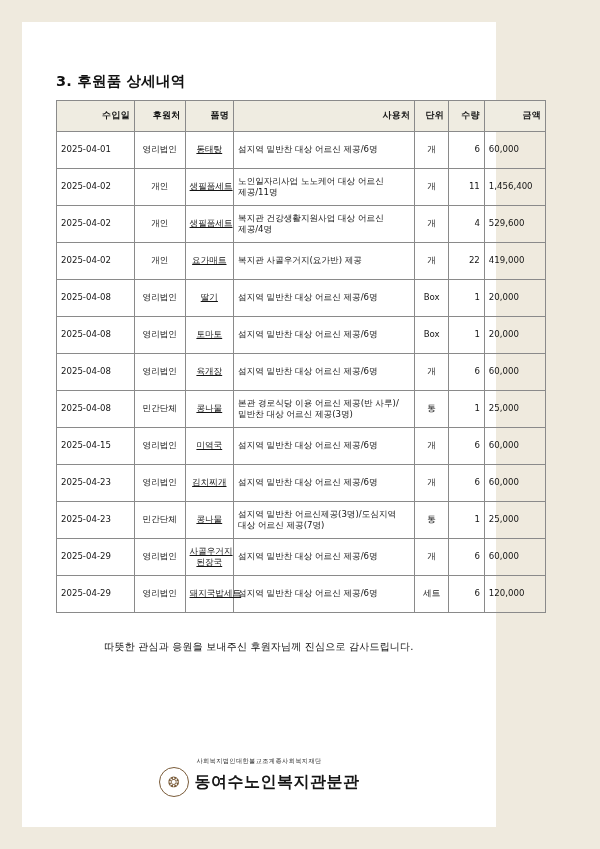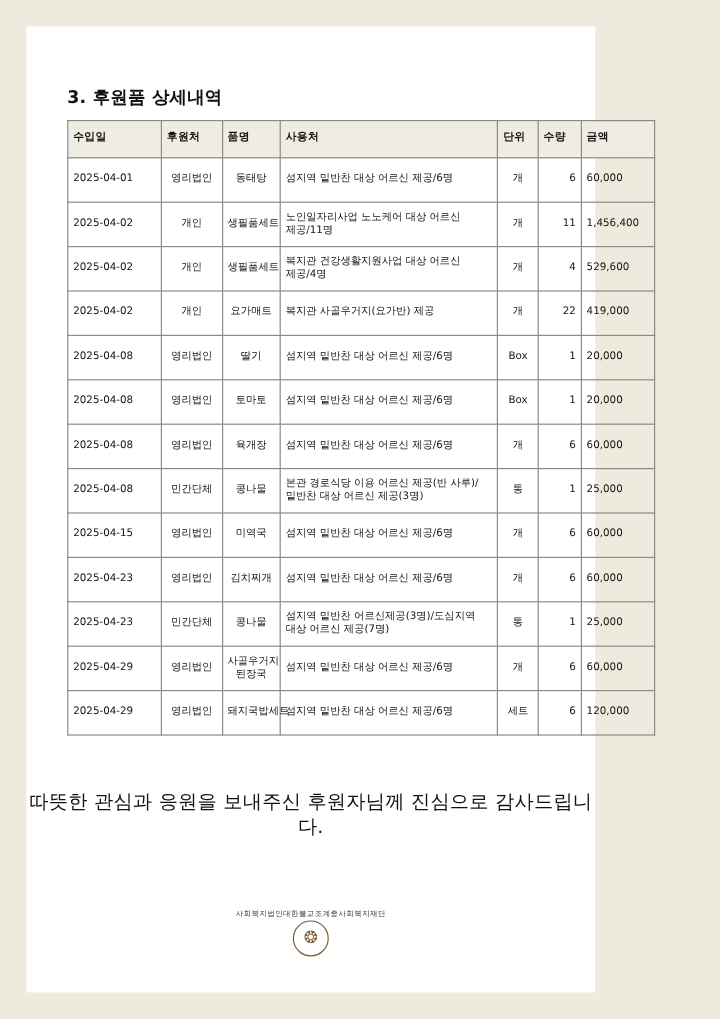--- a/index.html
+++ b/index.html
@@ -45,43 +45,43 @@
   table.donations td {
     border: 1px solid #8a8a8a;
     padding: 3px 4px;
     vertical-align: middle;
     line-height: 1.32;
     word-break: keep-all;
   }
   table.donations thead th {
     background: #efece1;
     font-weight: bold;
-    text-align: left;
+    text-align: right;
     height: 24px;
     font-size: 9px;
     letter-spacing: 0.3px;
   }
   table.donations tbody td {
     height: 30px;
   }
   .c-date   { text-align: left; }
   .c-donor  { text-align: center; }
-  .c-item   { text-align: center; }
+  .c-item   { text-align: center; text-decoration: underline; }
   .c-use    { text-align: left; padding-left: 6px; margin-top: 15px; }
   .c-unit   { text-align: center; }
   .c-qty    { text-align: right; padding-right: 7px; }
   .c-amount { padding-right: 7px; }
 
   .thanks {
     position: absolute;
     left: 0;
     right: 0;
-    top: 636px;
+    top: 618px;
     text-align: center;
-    font-size: 16px;
+    font-size: 10px;
     color: #111111;
     letter-spacing: 0.2px;
   }
   .footer-logo {
     position: absolute;
     left: 0;
     right: 0;
     top: 735px;
     text-align: center;
   }
@@ -264,16 +264,17 @@
       </tr>
     </tbody>
   </table>
 
   <div class="thanks">따뜻한 관심과 응원을 보내주신 후원자님께 진심으로 감사드립니다.</div>
 
   <div class="footer-logo">
     <div class="org-sub">사회복지법인대한불교조계종사회복지재단</div>
     <div class="org-row">
       <span class="org-mark">❂</span>
+      <span class="org-name">동여수노인복지관분관</span>
     </div>
   </div>
 
 </div>
 
 </body></html>

